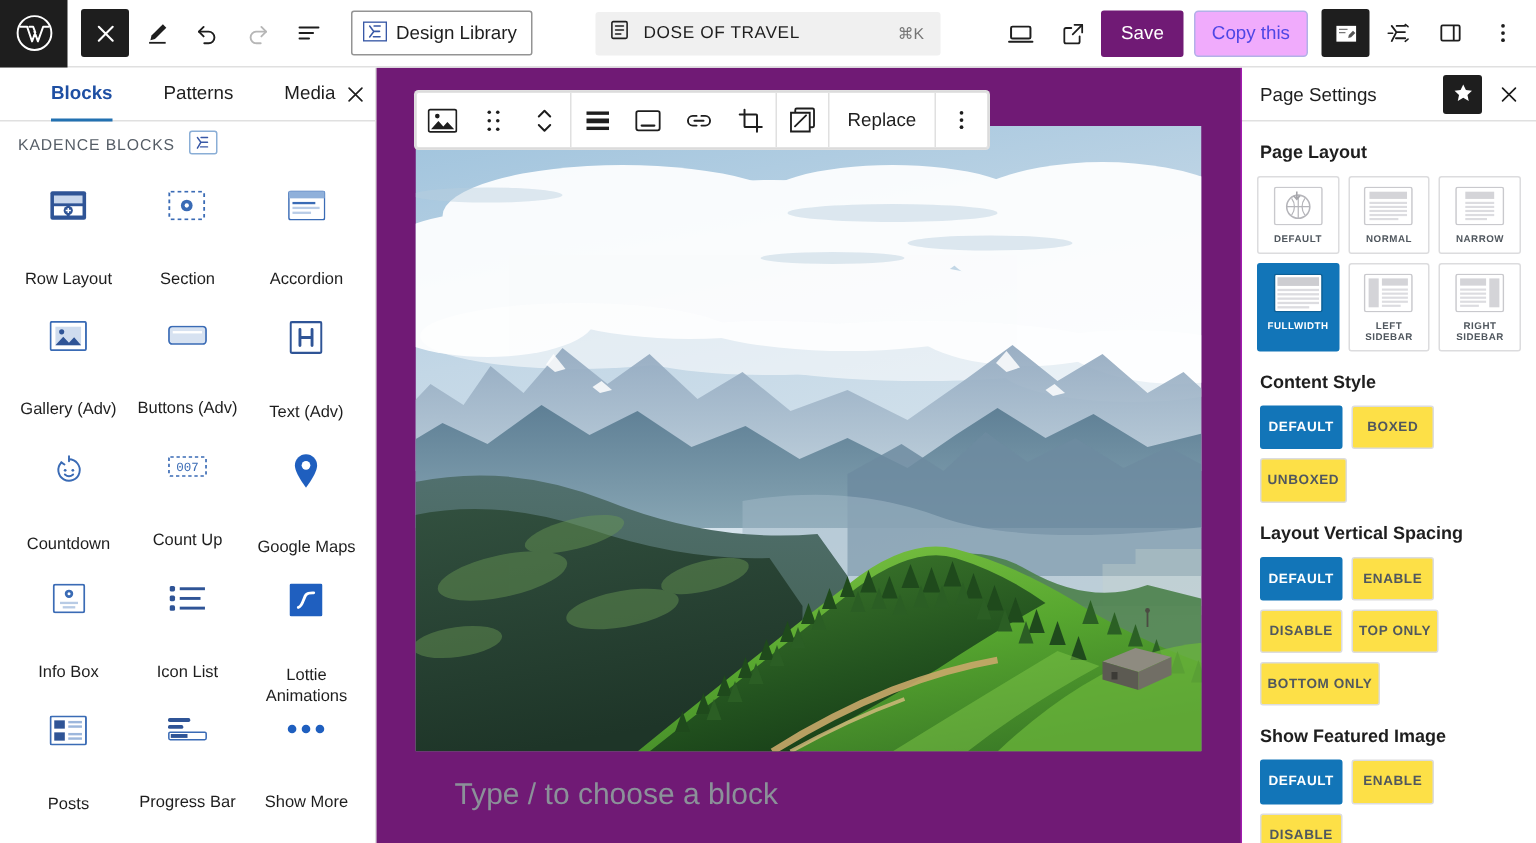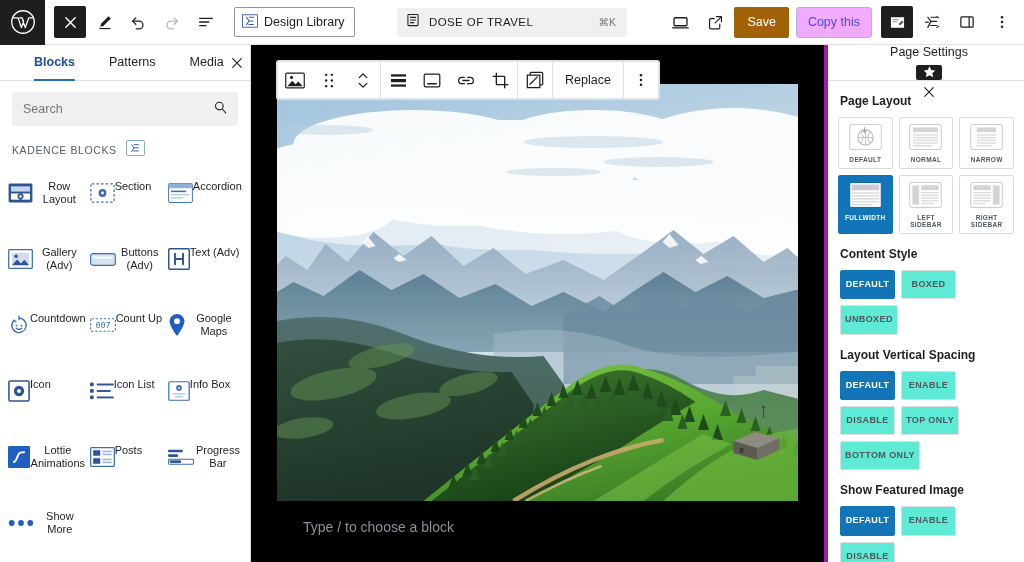--- a/index.html
+++ b/index.html
@@ -59,21 +59,21 @@
   .doc-title .dt-label {
     font-size: 11.5px; letter-spacing: .4px; color: #1e1e1e; flex: 1;
     white-space: nowrap; overflow: hidden;
   }
   .doc-title .dt-kbd { font-size: 10.5px; color: #757575; }
   .topbar-right {
     margin-left: auto; display: flex; align-items: center; gap: 3px;
     padding-right: 6px;
   }
   .btn-save {
-    background: #a16207; color: #fff; border: none;
+    background: #701a75; color: #fff; border: none;
     border-radius: 2px; height: 31px; padding: 0 13px;
     font-size: 12.5px; cursor: pointer; font-family: inherit;
   }
   .btn-copy {
     background: #f0abfc; color: #4f46e5;
     border: 1px solid #b3b0e8; border-radius: 3px;
     height: 31px; padding: 0 11px;
     font-size: 12.5px; cursor: pointer; font-family: inherit;
     margin-left: 4px;
   }
@@ -128,37 +128,38 @@
     border: 1px solid #8aaed6; border-radius: 2px;
     display: flex; align-items: center; justify-content: center;
     background: #fff;
   }
   .block-grid {
     display: grid; grid-template-columns: repeat(3, 1fr);
     padding: 2px 6px 10px; overflow-y: auto; flex: 1;
     align-content: start;
   }
   .block-item {
-    display: flex; flex-direction: row; align-items: flex-start;
+    display: flex; flex-direction: column; align-items: center;
     padding: 12px 2px 10px; cursor: pointer; border-radius: 2px;
     min-height: 66px;
+    gap: 24px;
   }
   .block-icon {
     height: 26px; display: flex; align-items: center; justify-content: center;
     margin-bottom: 9px;
   }
   .block-label {
     font-size: 11px; color: #1e1e1e; text-align: center; line-height: 1.22;
   }
 
   
   .canvas {
-    flex: 1; background: #000000; position: relative;
+    flex: 1; background: #701a75; position: relative;
     display: flex; flex-direction: column; overflow: hidden;
-    border-right: 4px solid #a21caf;
+    border-right: 1px solid #a21caf;
   }
   .canvas-inner { padding: 39px 26px 0 26px; position: relative; }
   .block-toolbar {
     position: absolute; top: 16px; left: 26px;
     display: flex; align-items: stretch;
     height: 38px;
     background: #fff; border: 1px solid #1e1e1e20;
     box-shadow: 0 0 0 1px #e0e0e0;
     border-radius: 2px; z-index: 20;
   }
@@ -174,35 +175,34 @@
     font-family: inherit;
   }
   .image-block {
     width: 100%; height: 417px;
     position: relative; overflow: hidden;
     outline: 1px solid #007cba00;
   }
   .img-svg { display: block; width: 100%; height: 100%; }
   .para-placeholder {
     padding: 18px 26px 0 26px;
-    font-size: 14px; color: #8b9199;
+    font-size: 20px; color: #8b9199;
     cursor: text;
   }
 
   
   .settings {
     width: 196px; min-width: 196px;
     background: #fff; display: flex; flex-direction: column;
     overflow: hidden;
   }
   .set-head {
     display: flex; align-items: center; gap: 6px;
     padding: 0 6px 0 12px; height: 36px; min-height: 36px;
     border-bottom: 1px solid #e0e0e0;
-    flex-direction: column;
   }
   .set-title { font-size: 12.5px; color: #1e1e1e; flex: 1; }
   .star-btn {
     width: 26px; height: 26px; background: #1e1e1e;
     display: flex; align-items: center; justify-content: center;
     border-radius: 2px; cursor: pointer;
   }
   .x-btn {
     width: 24px; height: 26px; display: flex; align-items: center;
     justify-content: center; cursor: pointer; font-size: 14px; color: #1e1e1e;
@@ -228,21 +228,21 @@
   }
   .lc-name {
     font-size: 6.5px; letter-spacing: .35px; color: #50575e;
     text-align: center; padding: 2px 1px 5px; font-weight: 600;
   }
   .layout-card.selected .lc-name { color: #fff; }
   .pill-row {
     display: flex; flex-wrap: wrap; gap: 6px; padding: 0 12px;
   }
   .pill {
-    border: 1px solid #dcdcde; border-radius: 2px; background: #5eead4;
+    border: 1px solid #dcdcde; border-radius: 2px; background: #fde047;
     font-size: 9px; letter-spacing: .4px; font-weight: 600;
     color: #50575e; cursor: pointer; font-family: inherit;
     padding: 8px 4px; min-width: 55px; text-align: center;
     line-height: 1.25;
   }
   .pill.selected { background: #1275b8; border-color: #1275b8; color: #fff; }
   .pill.w2 { min-width: 55px; }
 </style>
 </head>
 <body>
@@ -361,31 +361,20 @@
       <button class="ins-tab active">Blocks</button>
       <button class="ins-tab">Patterns</button>
       <button class="ins-tab">Media</button>
       <div class="ins-close">
         <svg width="12" height="12" viewBox="0 0 14 14" stroke="#1e1e1e" stroke-width="1.3" stroke-linecap="round">
           <path d="M2 2l10 10M12 2L2 12"></path>
         </svg>
       </div>
     </div>
 
-    <div class="search-wrap">
-      <div class="search-box">
-        <input type="text" placeholder="Search" style="">
-        <span>
-          <svg width="15" height="15" viewBox="0 0 18 18" fill="none" stroke="#1e1e1e" stroke-width="1.3">
-            <circle cx="7.6" cy="7.2" r="4.6"></circle>
-              <path d="M11.2 10.8l4 4.6" stroke-linecap="round"></path>
-          </svg>
-        </span>
-      </div>
-    </div>
 
     <div class="cat-head">
       <span class="cat-head-label">KADENCE BLOCKS</span>
       <span class="kad-chip">
         <svg width="13" height="11" viewBox="0 0 15 12">
           <path d="M3 1.6l2.7 3.6L3 9.8M5.8 1.6h5M5.6 5.2h5.2M5.4 8.8h5.4" stroke="#3858a6" stroke-width="1.1" fill="none" stroke-linecap="round"></path>
         </svg>
       </span>
     </div>
 
@@ -488,56 +477,46 @@
       <div class="block-item">
         <span class="block-icon">
           <svg width="18" height="24" viewBox="0 0 18 24">
             <path d="M9 .9c-4.1 0-7.4 3.3-7.4 7.4C1.6 13.6 9 23 9 23s7.4-9.4 7.4-14.7C16.4 4.2 13.1.9 9 .9z" fill="#1f5fbf"></path>
             <circle cx="9" cy="8.2" r="2.9" fill="#fff"></circle>
           </svg>
         </span>
         <span class="block-label">Google Maps</span>
       </div>
 
-      <div class="block-item">
-        <span class="block-icon">
-          <svg width="22" height="22" viewBox="0 0 24 24">
-            <rect x="1" y="1" width="22" height="22" rx="1.4" fill="none" stroke="#2f5496" stroke-width="1.7"></rect>
-            <circle cx="12" cy="12" r="5.6" fill="#2f5496"></circle>
-            <circle cx="12" cy="12" r="2.1" fill="#fff"></circle>
-          </svg>
-        </span>
-        <span class="block-label">Icon</span>
+
+      <div class="block-item">
+        <span class="block-icon">
+          <svg width="22" height="20" viewBox="0 0 24 22">
+            <rect x="0.8" y="0.8" width="22.4" height="20.4" rx="1" fill="none" stroke="#3a6bb5" stroke-width="1.3"></rect>
+            <circle cx="12" cy="7.6" r="3.1" fill="#3a6bb5"></circle>
+            <circle cx="12" cy="7.6" r="1.1" fill="#fff"></circle>
+            <rect x="5.4" y="13.4" width="13.2" height="1.7" fill="#b8cbe5"></rect>
+            <rect x="7.4" y="16.6" width="9.2" height="1.7" fill="#b8cbe5"></rect>
+          </svg>
+        </span>
+        <span class="block-label">Info Box</span>
       </div>
 
       <div class="block-item">
         <span class="block-icon">
           <svg width="24" height="20" viewBox="0 0 26 21">
             <rect x="0" y="1.4" width="4" height="4" rx="1.2" fill="#2f5496"></rect>
             <rect x="0" y="8.4" width="4" height="4" rx="1.2" fill="#2f5496"></rect>
             <rect x="0" y="15.4" width="4" height="4" rx="1.2" fill="#2f5496"></rect>
             <rect x="7.4" y="2.4" width="18.2" height="2.1" fill="#2f5496"></rect>
             <rect x="7.4" y="9.4" width="15" height="2.1" fill="#2f5496"></rect>
             <rect x="7.4" y="16.4" width="18.2" height="2.1" fill="#2f5496"></rect>
           </svg>
         </span>
         <span class="block-label">Icon List</span>
-      </div>
-
-      <div class="block-item">
-        <span class="block-icon">
-          <svg width="22" height="20" viewBox="0 0 24 22">
-            <rect x="0.8" y="0.8" width="22.4" height="20.4" rx="1" fill="none" stroke="#3a6bb5" stroke-width="1.3"></rect>
-            <circle cx="12" cy="7.6" r="3.1" fill="#3a6bb5"></circle>
-            <circle cx="12" cy="7.6" r="1.1" fill="#fff"></circle>
-            <rect x="5.4" y="13.4" width="13.2" height="1.7" fill="#b8cbe5"></rect>
-            <rect x="7.4" y="16.6" width="9.2" height="1.7" fill="#b8cbe5"></rect>
-          </svg>
-        </span>
-        <span class="block-label">Info Box</span>
       </div>
 
 
       <div class="block-item">
         <span class="block-icon">
           <svg width="22" height="22" viewBox="0 0 24 24">
             <rect x="0" y="0" width="24" height="24" rx="1.4" fill="#1f5fbf"></rect>
             <path d="M6.4 17.4c3-.4 4-7.4 5.6-9.2 1.5-1.6 3.4-1.4 5.6-1.4" stroke="#fff" stroke-width="2.1" fill="none" stroke-linecap="round"></path>
           </svg>
         </span>

